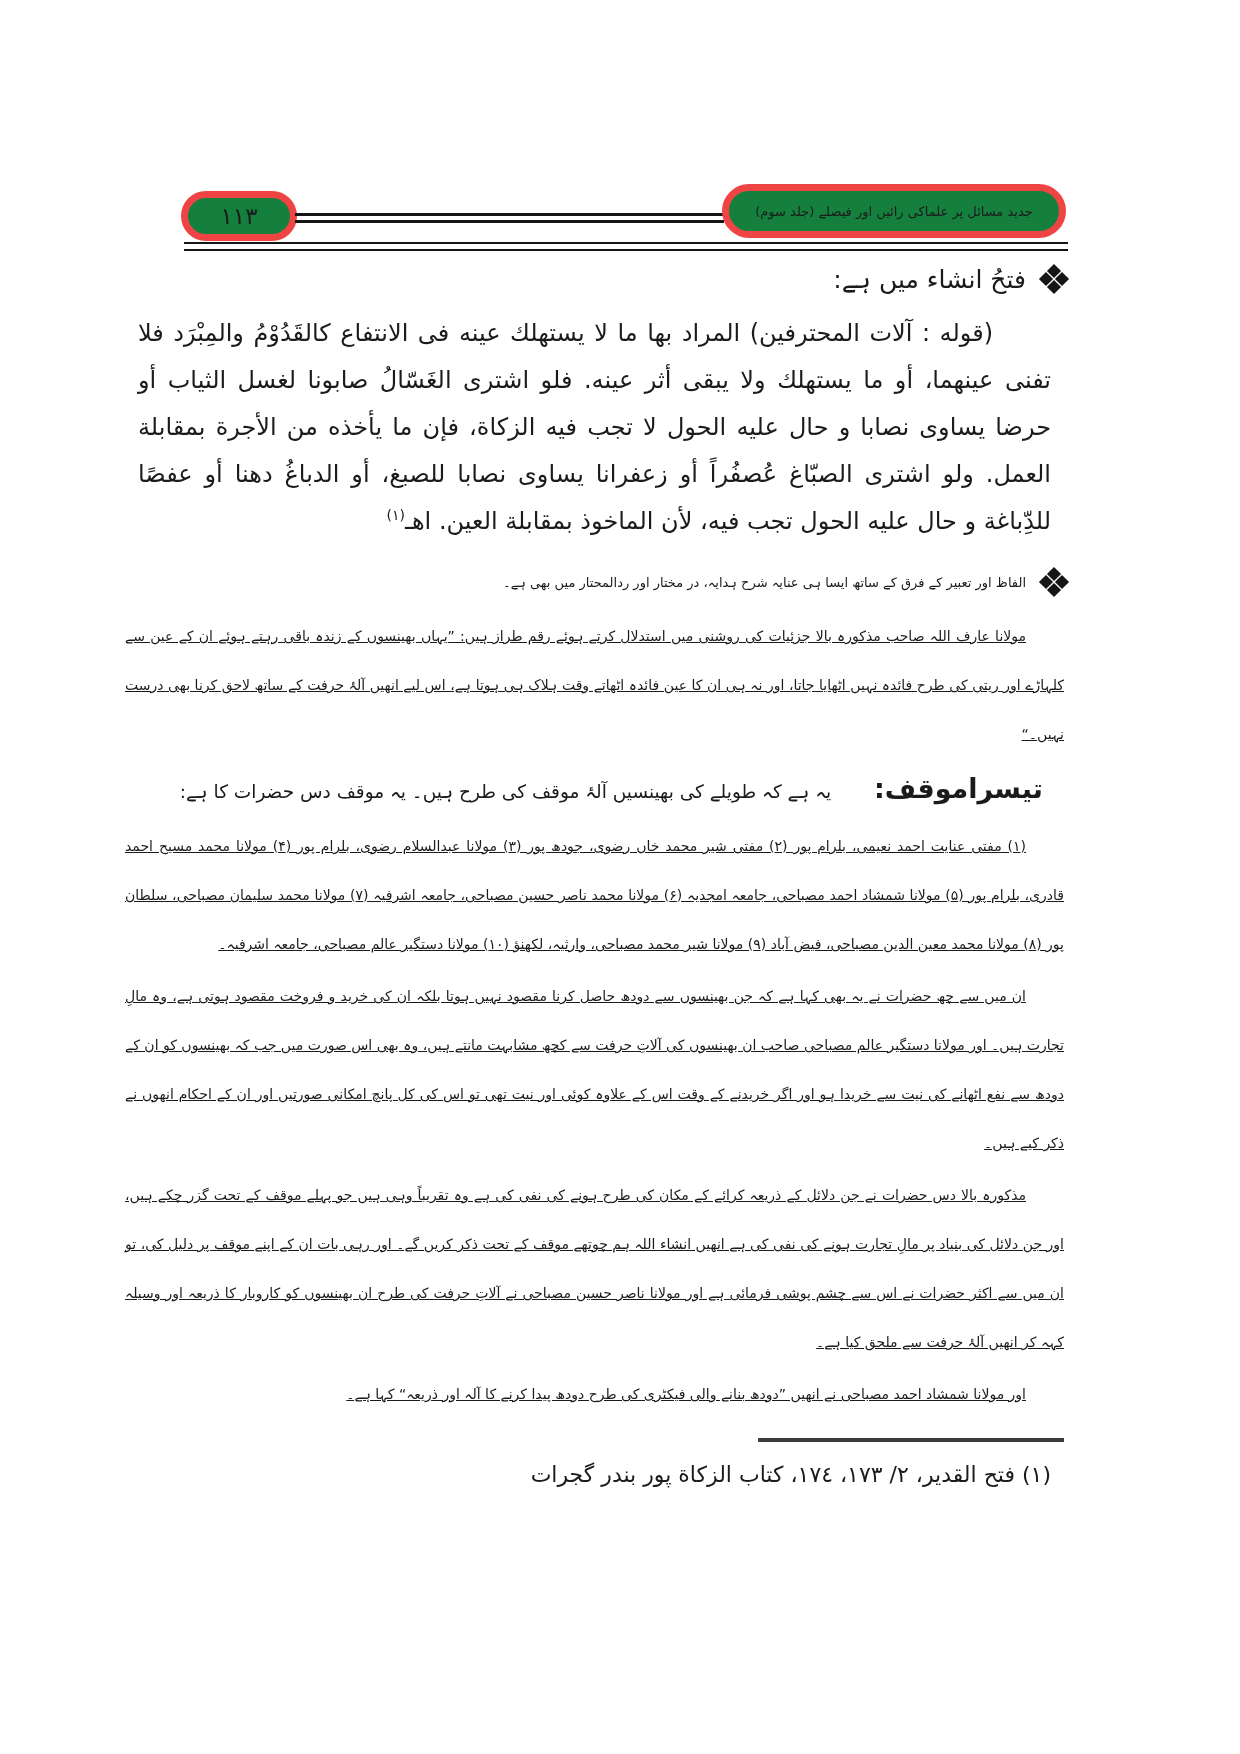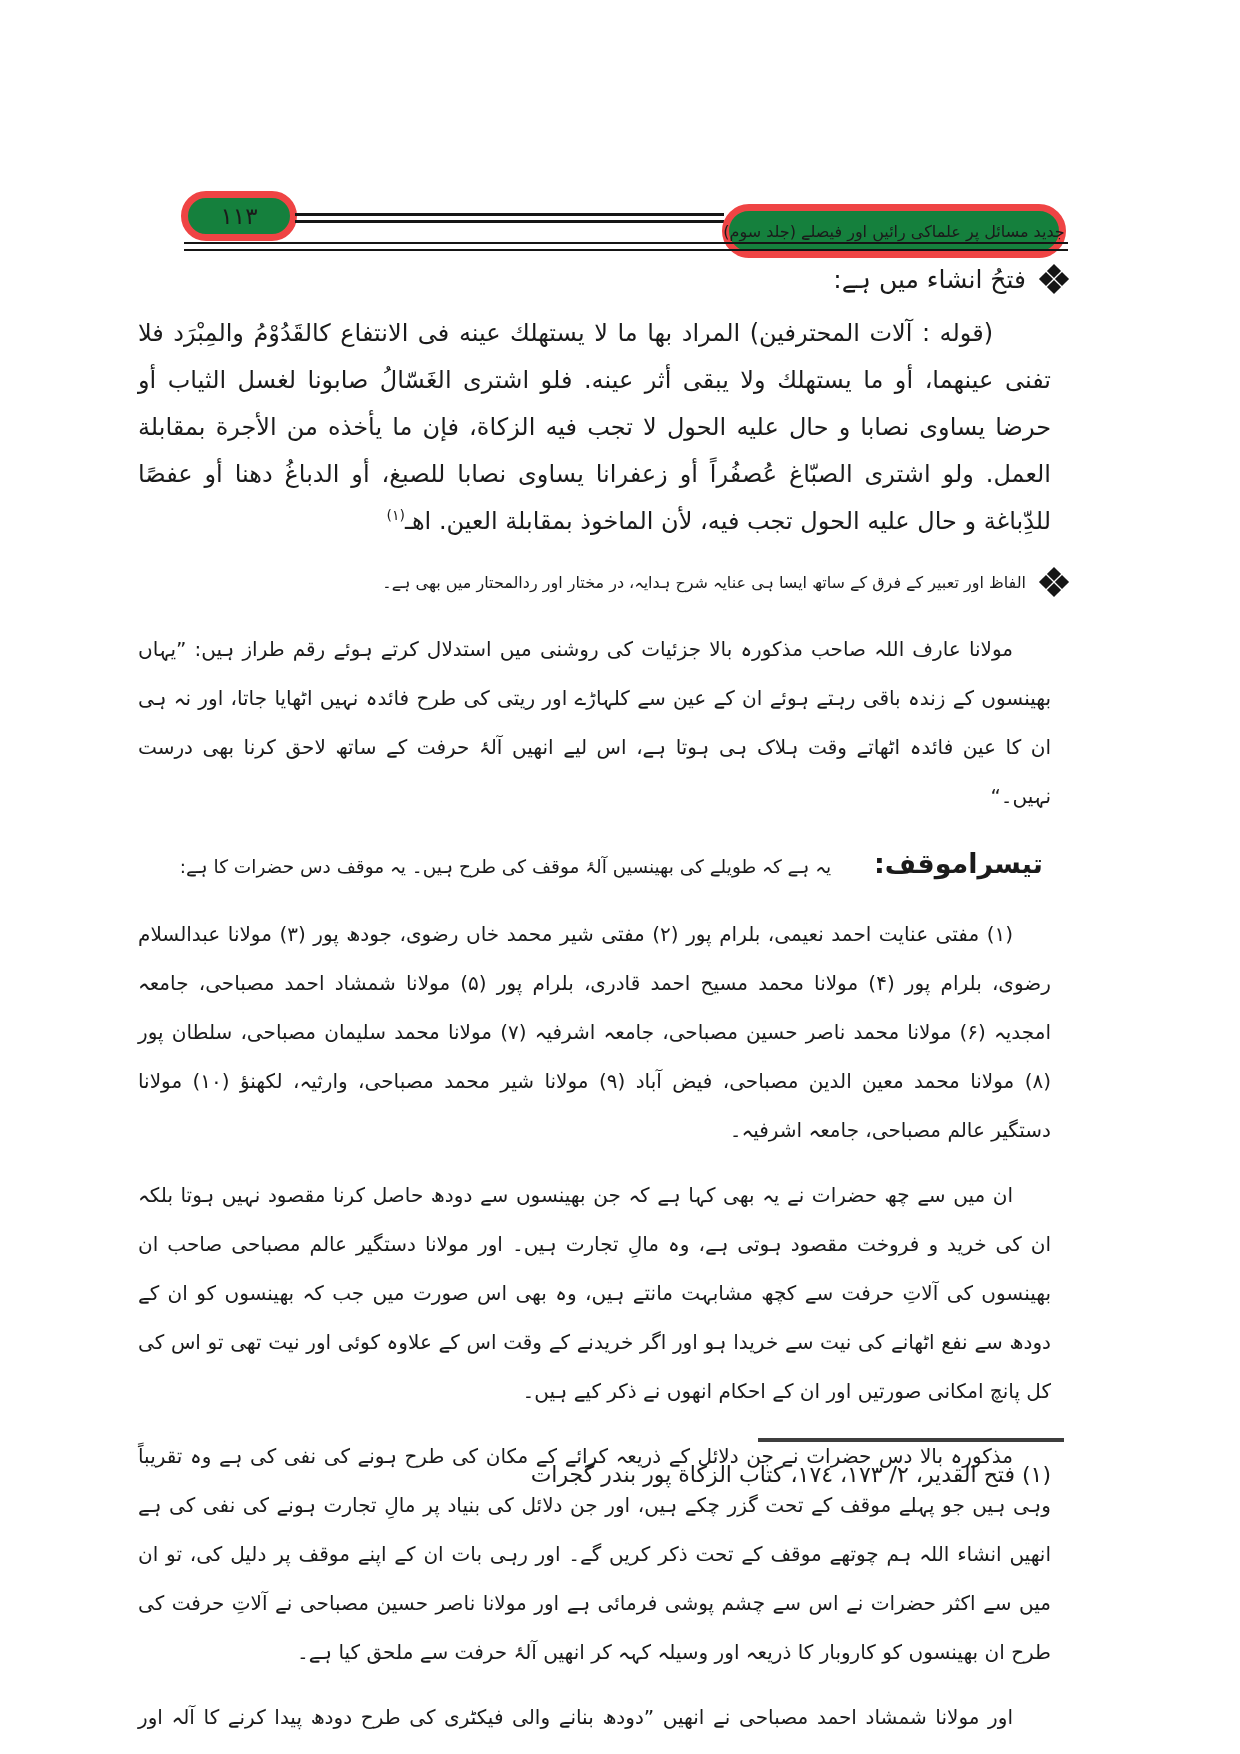--- a/index.html
+++ b/index.html
@@ -9,48 +9,48 @@
   }
   .page{position:absolute;inset:0;background:#ffffff;}
 
   
   .hdr-capsule{
     position:absolute;box-sizing:border-box;background:#15803d;
     border:7px solid #ef4444;border-radius:999px;
     display:flex;align-items:center;justify-content:center;
   }
   .pagenum-capsule{left:181px;top:191px;width:116px;height:50px;font-size:23px;}
-  .title-capsule{left:722px;top:204px;width:344px;height:54px;font-size:16px;white-space:nowrap;padding:0 10px;}
+  .title-capsule{left:722px;top:184px;width:344px;height:54px;font-size:13px;white-space:nowrap;padding:0 10px;}
   .dbl-line{position:absolute;box-sizing:border-box;background:transparent;
     border-top:3px solid #151515;border-bottom:3px solid #151515;}
   .hdr-connector{left:295px;top:213px;width:429px;height:10px;}
   .hdr-rule{left:184px;top:242px;width:884px;height:9px;border-top-width:2.5px;border-bottom-width:2.5px;}
 
   
   .content{
     position:absolute;left:122px;top:256px;width:945px;
     direction:rtl;text-align:justify;
   }
   .b-row{display:flex;align-items:center;gap:15px;}
   .b-row.first{min-height:46px;margin-bottom:8px;font-size:25px;}
-  .b-row.second{min-height:54px;font-size:16px;}
+  .b-row.second{min-height:54px;font-size:13px;}
   .orn{position:relative;width:26px;height:26px;flex:0 0 26px;}
   .orn i{position:absolute;width:10px;height:10px;background:#151515;transform:rotate(45deg);}
   .orn i.n{left:8px;top:0;}
   .orn i.w{left:0;top:8px;}
   .orn i.e{left:16px;top:8px;}
   .orn i.s{left:8px;top:16px;}
 
   .arabic{
     font-size:24px;line-height:47px;margin:4px 16px 10px;
     text-indent:58px;
   }
   .arabic sup{font-size:14px;line-height:0;}
 
-  p.urdu{font-size:20px;line-height:49px;margin:16px;text-indent:38px;}
+  p.urdu{font-size:14px;line-height:49px;margin:3px;text-indent:38px;text-decoration:underline;}
   .heading-line{font-size:18.5px;line-height:54px;margin:0;text-indent:24px;}
   .heading-line strong{font-size:27px;font-weight:bold;margin-left:37px;}
   .scholars{font-size:18.5px;line-height:52px;margin:0;text-indent:0;}
 
   
   .foot-sep{position:absolute;left:758px;top:1438px;width:306px;height:4px;background:#3d3d3d;}
   .footnote{
     position:absolute;left:122px;top:1452px;width:945px;box-sizing:border-box;
     direction:rtl;padding-right:16px;font-size:22px;line-height:46px;
   }

